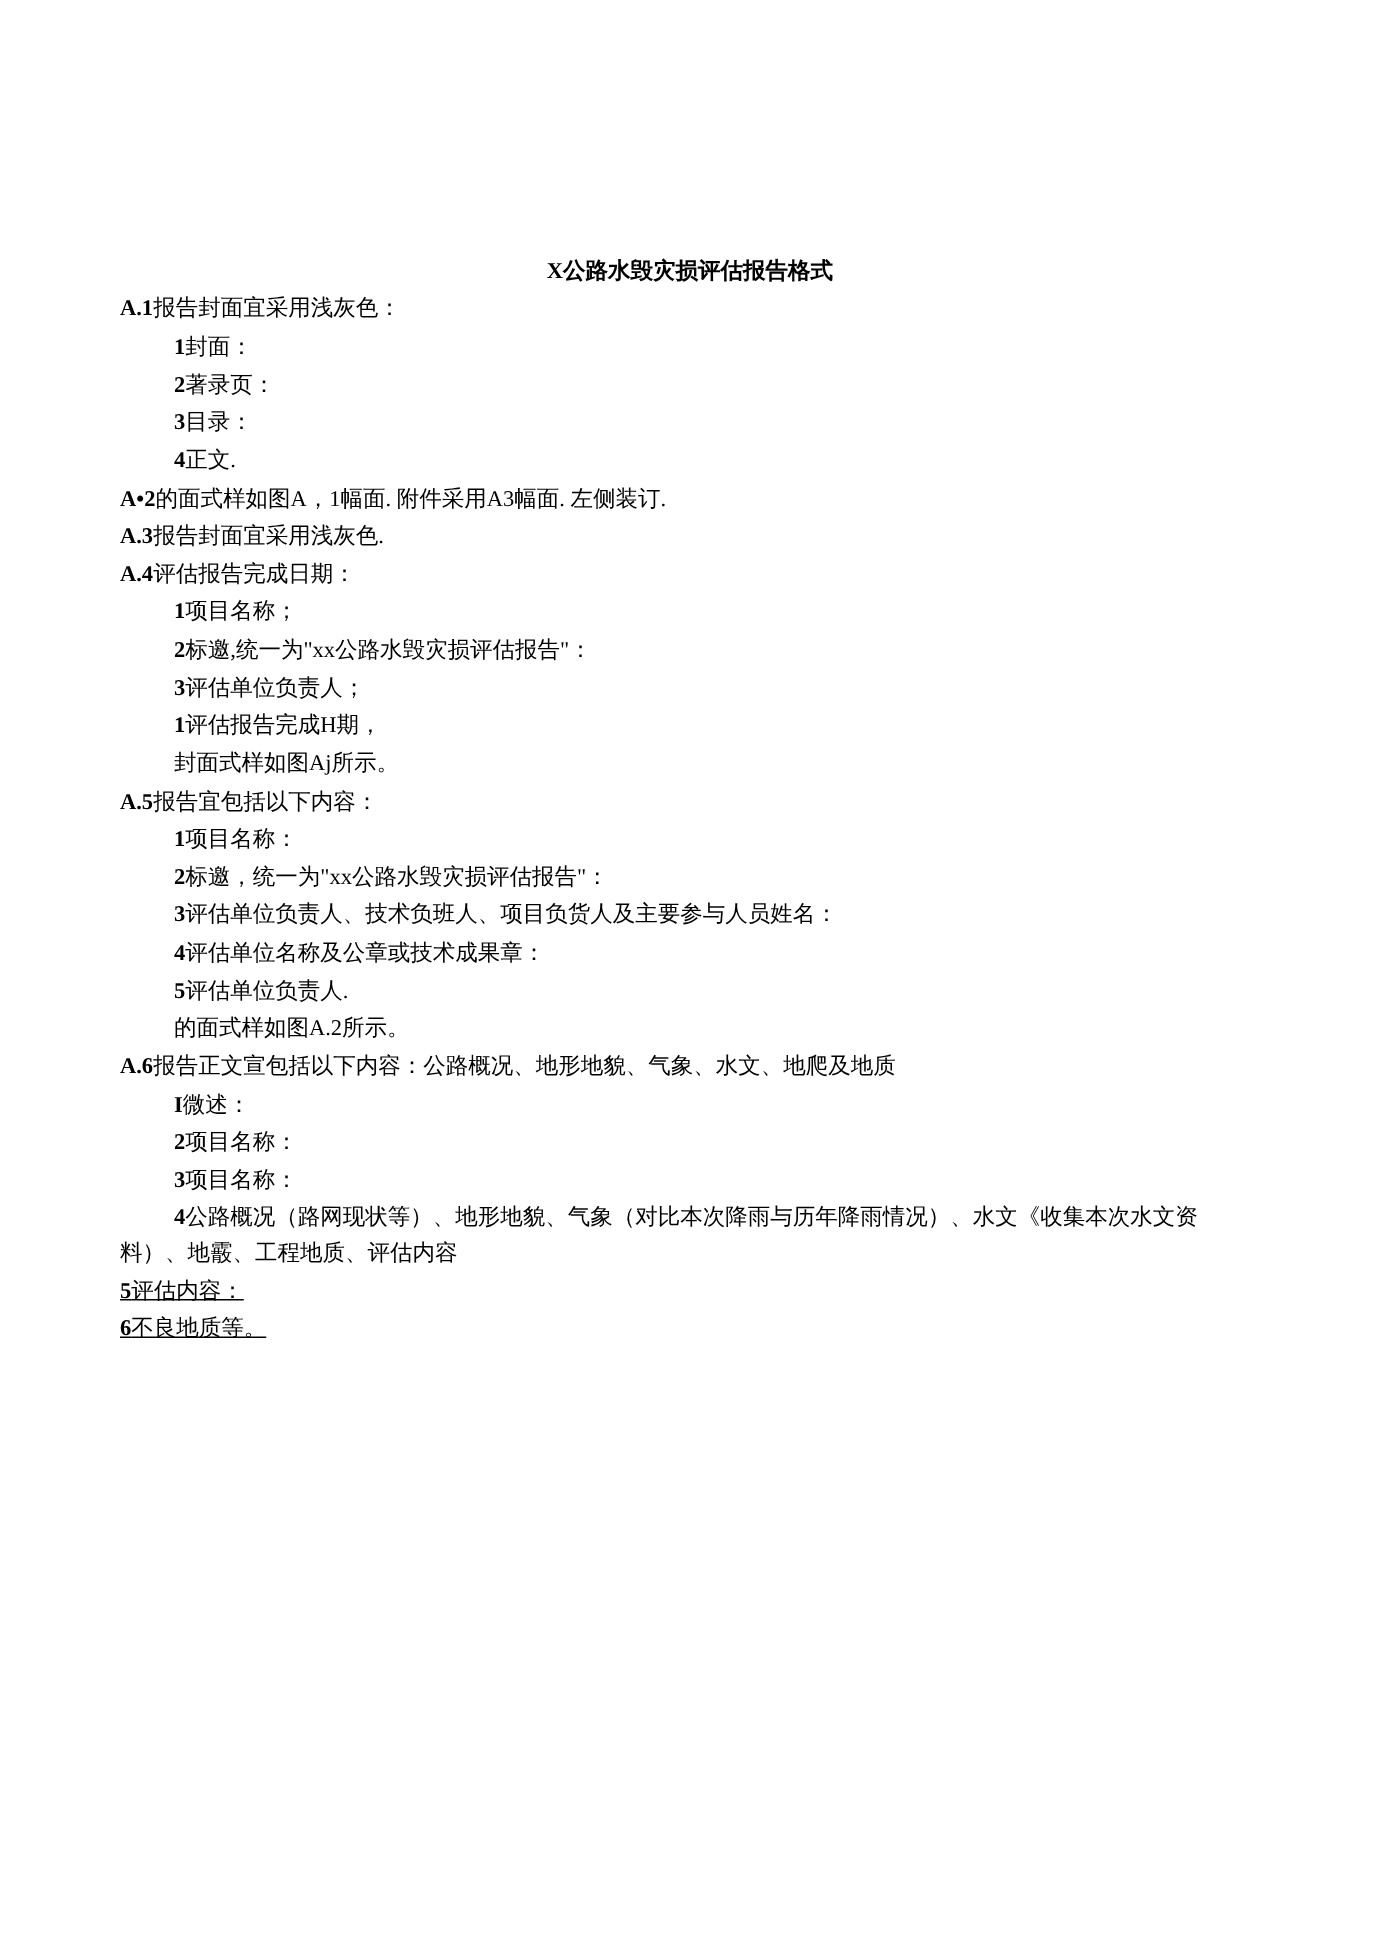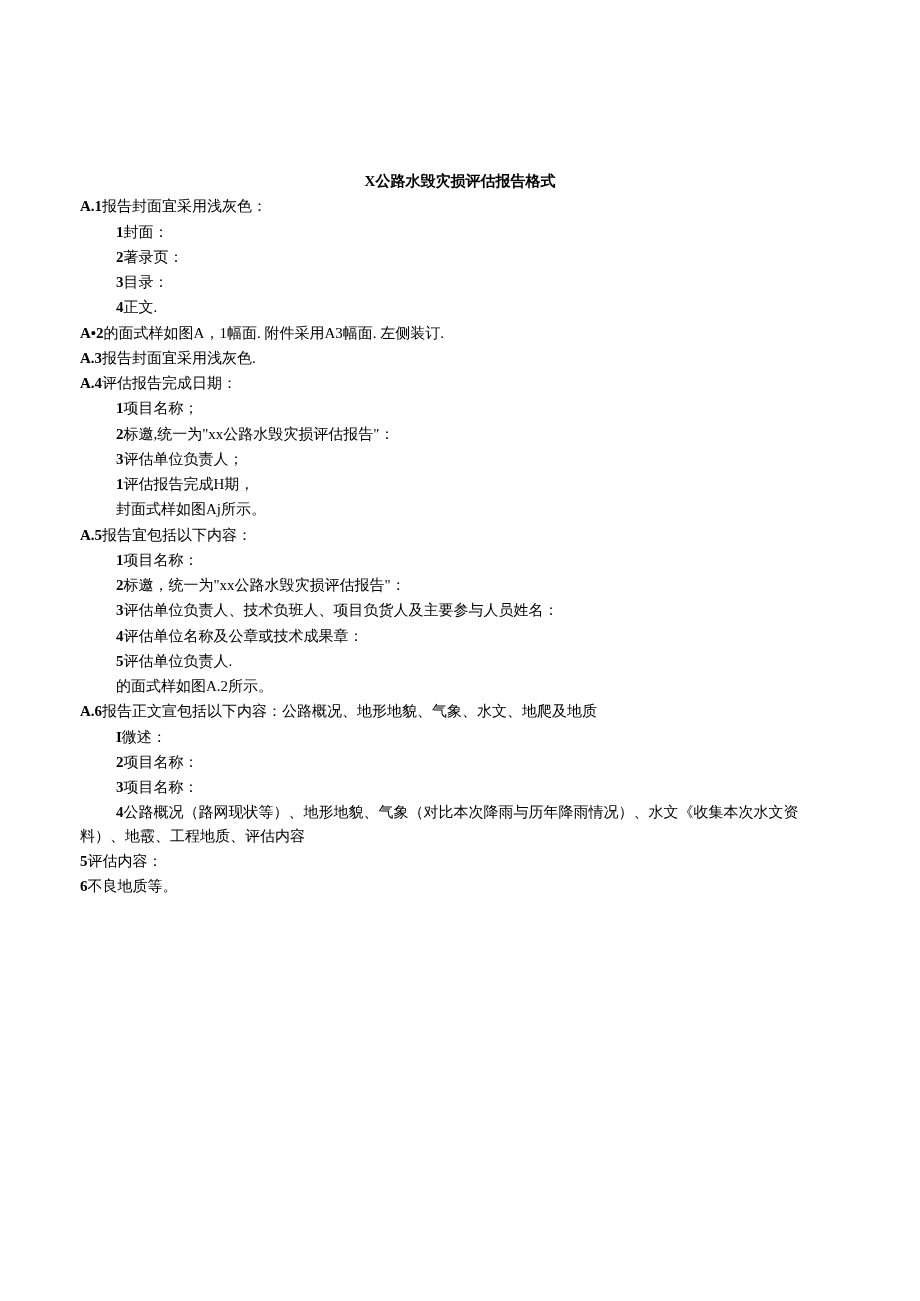--- a/index.html
+++ b/index.html
@@ -33,20 +33,21 @@
       padding-left: 36px;
     }
     .line {
       margin-top: 2px;
     }
     .bold {
       font-weight: bold;
     }
     .no-indent {
       padding-left: 0;
+      text-decoration: underline;
     }
   </style>
 </head>
 <body>
 
 <div class="title">X公路水毁灾损评估报告格式</div>
 
 <div class="section-header line">
   <span class="bold">A.1</span><span>报告封面宜采用浅灰色：</span>
 </div>

